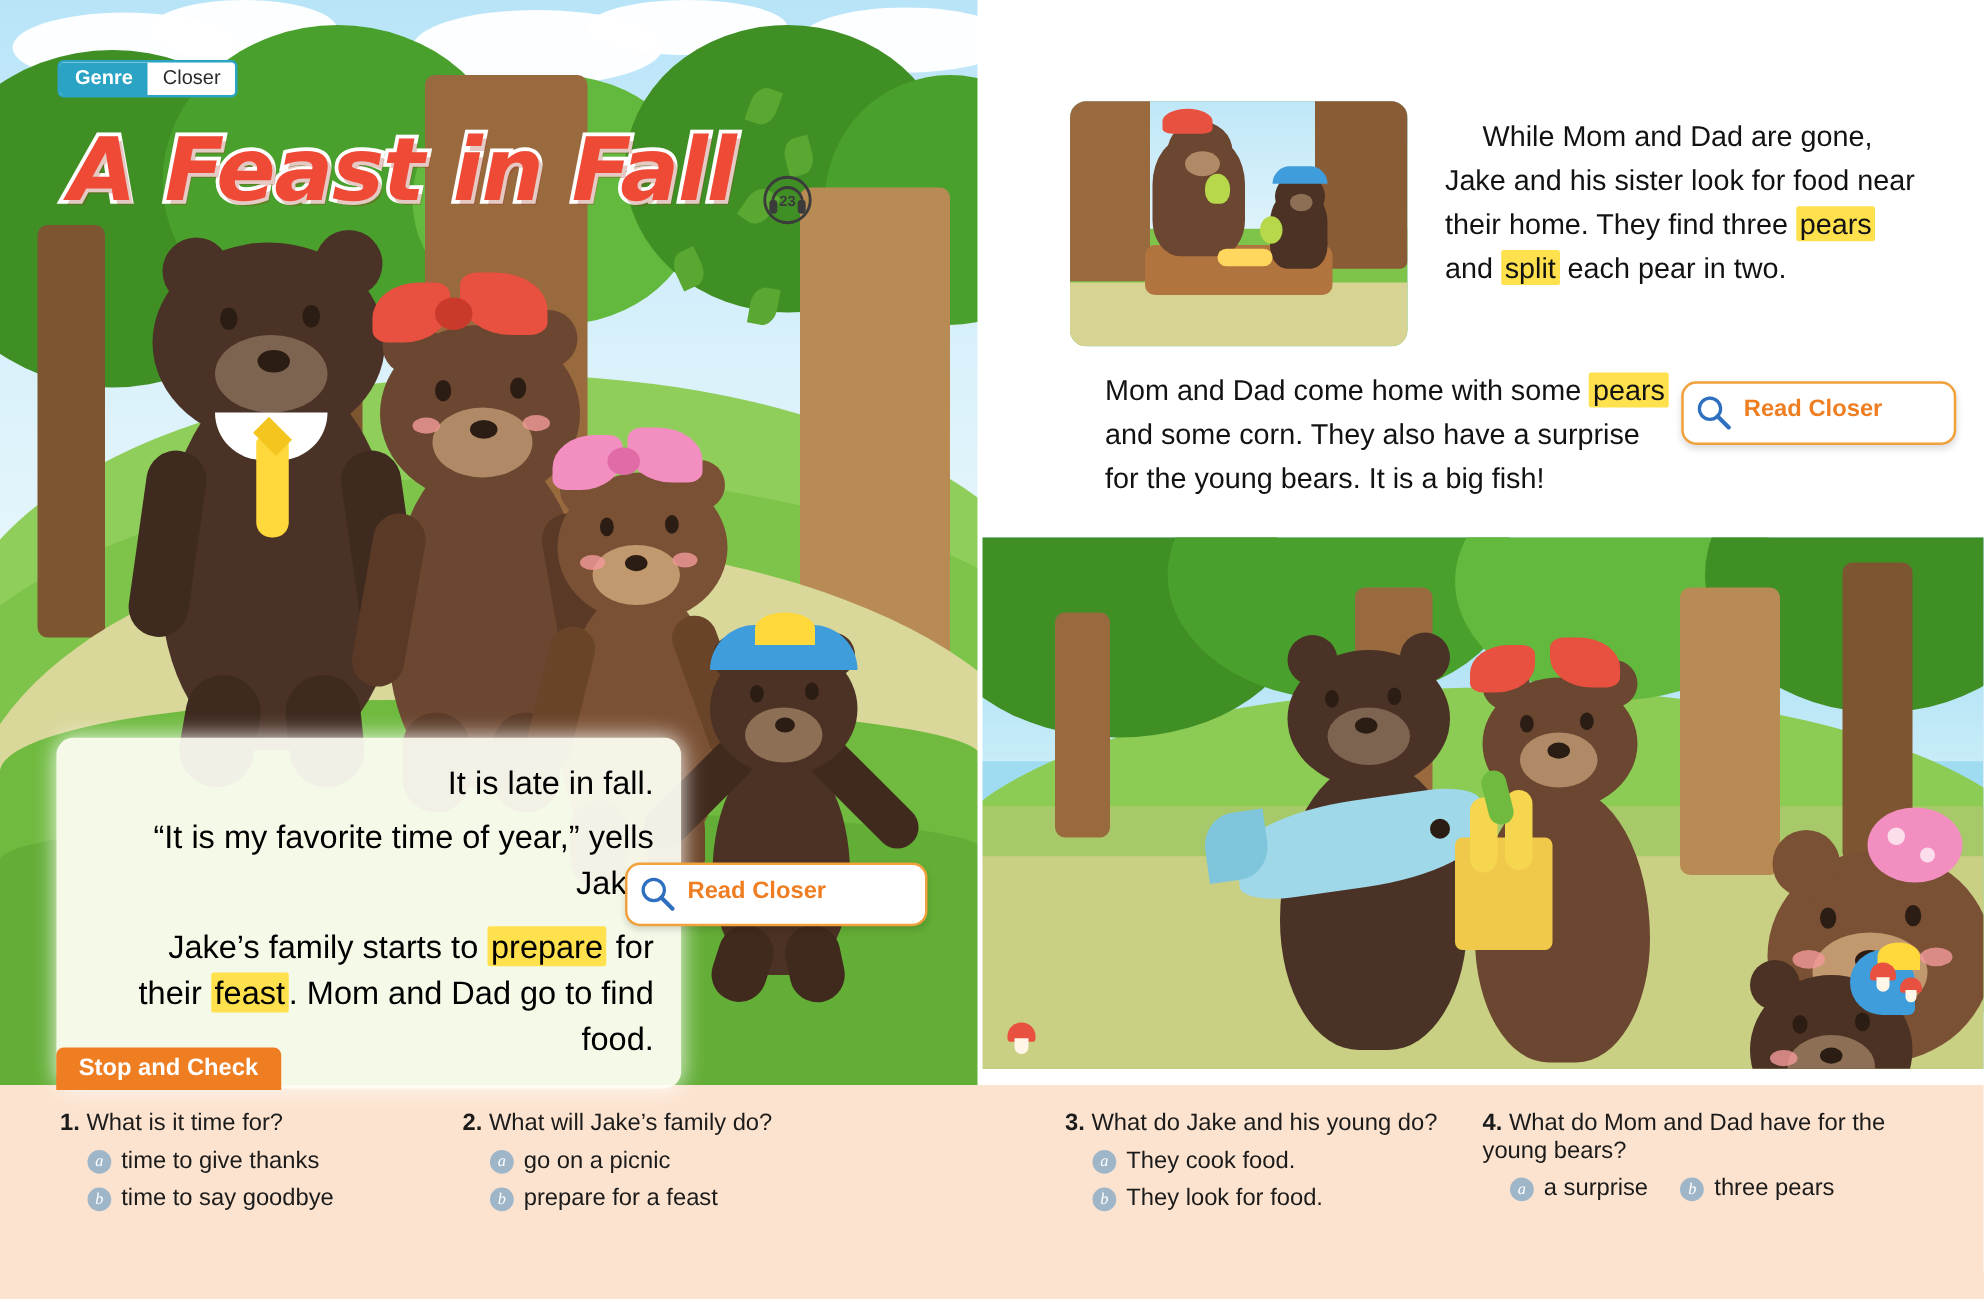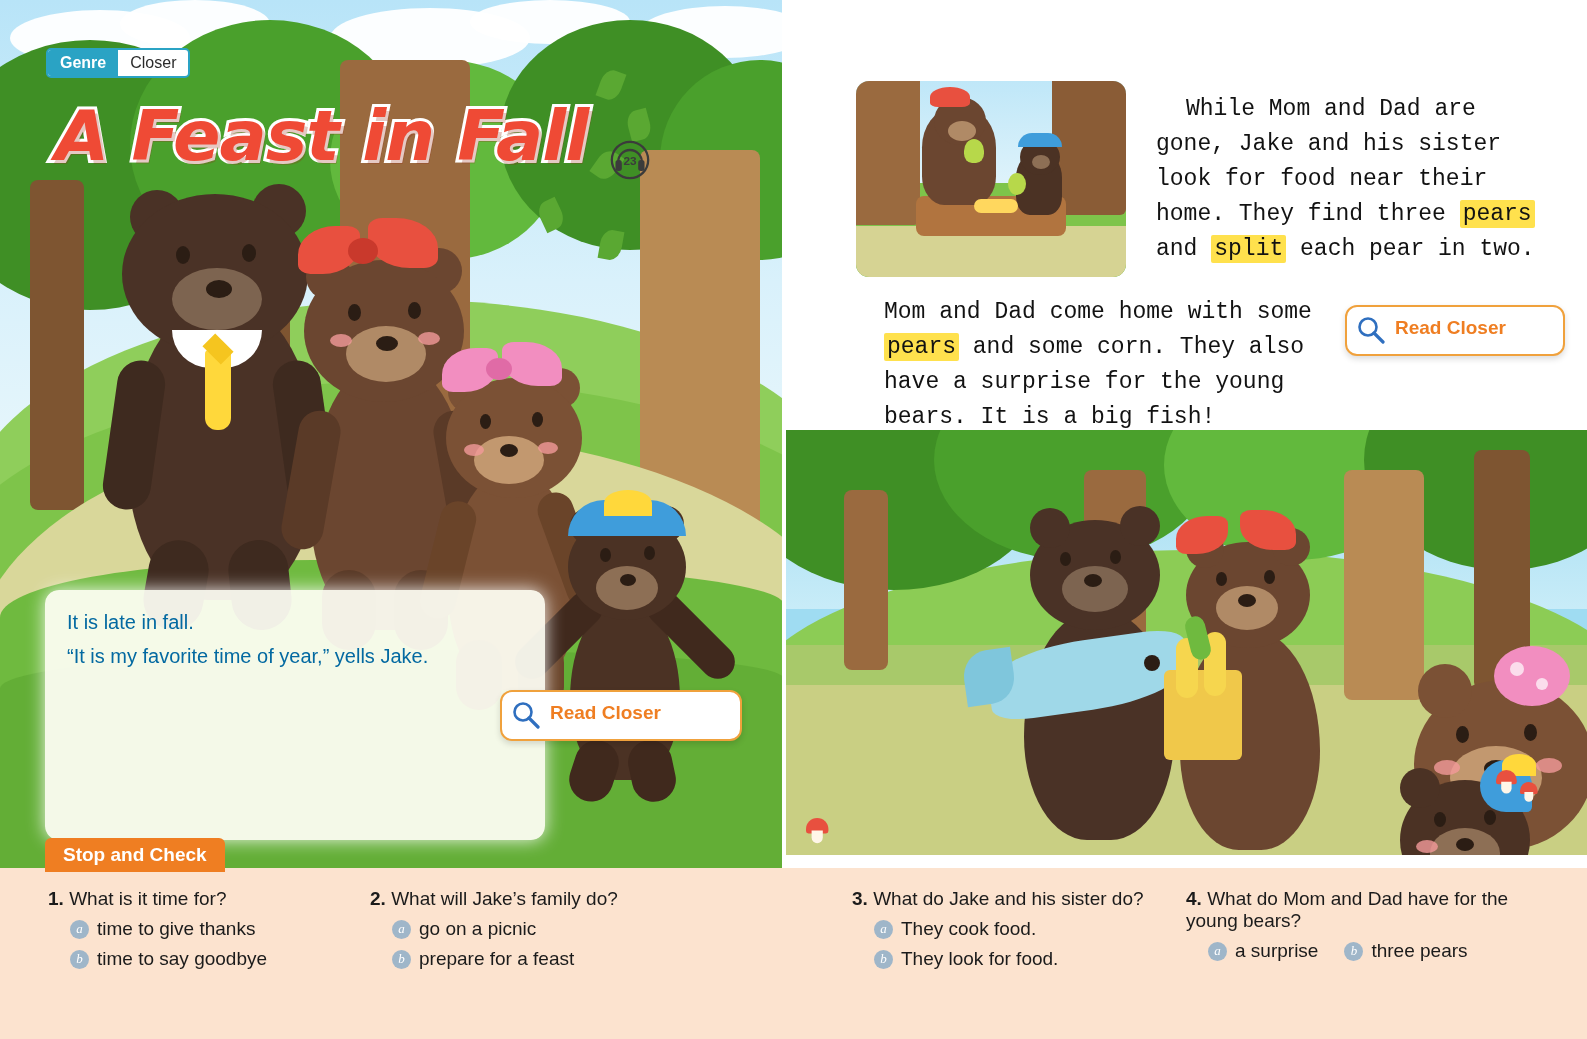--- a/index.html
+++ b/index.html
@@ -52,39 +52,39 @@
   .b-eye{position:absolute;border-radius:50%;background:#2b1d14;}
   .b-nose{position:absolute;border-radius:50%;background:#2b1d14;}
   .b-arm{position:absolute;border-radius:40px;}
   .b-leg{position:absolute;border-radius:40px;}
   .cheek{position:absolute;border-radius:50%;background:#f29a9a;opacity:.8;}
 
   .textbox{position:absolute;left:45px;top:590px;width:456px;min-height:210px;
     background:rgba(255,255,245,.93);border-radius:14px;padding:18px 22px 22px 22px;
     box-shadow:0 0 18px rgba(255,255,255,.9);z-index:45;
     font-family:"Liberation Serif",serif;}
-  .textbox p{margin:0 0 14px 0;font-size:20px;line-height:1.42;color:#0369a1;font-family:"Liberation Sans",sans-serif;}
+  .textbox p{margin:0 0 14px 0;font-size:26px;line-height:1.42;color:#000000;font-family:"Liberation Sans",sans-serif;text-align:right;}
   .textbox p:last-child{margin-bottom:0;}
   .hl{background:#ffe14d;padding:1px 3px;border-radius:2px;}
   .indent{text-indent:24px;}
 
   .readcloser{position:absolute;background:#fff;border:2px solid #f0a13c;border-radius:12px;
     padding:10px 14px 12px 14px;z-index:60;box-shadow:0 3px 6px rgba(0,0,0,.14);}
   .rc-title{color:#ef7e22;font-weight:bold;font-size:19px;margin:0 0 3px 34px;}
   .rc-body{font-size:17px;line-height:1.28;color:#1d1d1d;}
   .magnifier{position:absolute;left:10px;top:9px;width:28px;height:28px;}
 
   .rc-left{left:500px;top:690px;width:210px;}
   .rc-right{left:1345px;top:305px;width:188px;}
 
   .stopcheck{position:absolute;left:45px;top:838px;background:#ef7e22;color:#fff;font-weight:bold;
     font-size:19px;padding:6px 18px;border-radius:6px 6px 0 0;z-index:55;}
 
   
-  .right{position:absolute;left:784px;top:0;width:803px;height:1039px;background:#fff;overflow:hidden;font-family:Liberation Mono, monospace;}
+  .right{position:absolute;left:784px;top:0;width:803px;height:1039px;background:#fff;overflow:hidden;}
 
   .photo1{position:absolute;left:67px;top:76px;width:270px;height:196px;border-radius:18px;overflow:hidden;
     border:5px solid #ffffff;box-shadow:0 0 0 3px #7dbb3a inset;background:#8fd0ea;}
   .p1-sky{position:absolute;left:0;top:0;width:100%;height:58%;background:linear-gradient(#bfe7f8,#e2f4fb);}
   .p1-grass{position:absolute;left:0;top:52%;width:100%;height:48%;background:#7ec44a;}
   .p1-grass2{position:absolute;left:0;top:74%;width:100%;height:26%;background:#d6d393;}
 
   .para{position:absolute;font-size:23px;line-height:1.52;color:#121212;}
   .para1{left:372px;top:92px;width:380px;}
   .para2{left:100px;top:295px;width:460px;}
@@ -227,20 +227,23 @@
       <div class="b-eye" style="left:52px;top:58px;width:11px;height:14px;"></div>
       <div class="b-eye" style="left:96px;top:56px;width:11px;height:14px;"></div>
       <div class="b-nose" style="left:72px;top:84px;width:16px;height:12px;"></div>
       <div style="position:absolute;left:20px;top:10px;width:118px;height:36px;background:#3f9ddb;border-radius:60px 60px 0 0;"></div>
       <div style="position:absolute;left:56px;top:0px;width:48px;height:26px;background:#ffd83b;border-radius:50% 50% 0 0;"></div>
     </div>
 
     <div class="textbox">
       <p><span>It is late in fall.</span></p>
       <p style="margin-top:-8px;"><span>“It is my favorite time of year,” yells Jake.</span></p>
+      <p class="indent">
+        <span>Jake’s family starts to </span><span class="hl">prepare</span><span> for their </span><span class="hl">feast</span><span>. Mom and Dad go to find food.</span>
+      </p>
     </div>
 
     <div class="genre-badge">
       <div class="g1">Genre</div>
       <div class="g2">Closer</div>
     </div>
 
     <div class="title">A Feast in Fall</div>
 
     <svg class="headphone" viewBox="0 0 44 44">
@@ -420,21 +423,21 @@
         <div>go on a picnic</div>
       </div>
       <div class="opt">
         <div class="circ">b</div>
         <div>prepare for a feast</div>
       </div>
     </div>
 
     <div class="qcol q3">
       <div><span class="q-num">3.</span>
-        <span>What do Jake and his sister do?</span></div>
+        <span>What do Jake and his young do?</span></div>
       <div class="opt">
         <div class="circ">a</div>
         <div>They cook food.</div>
       </div>
       <div class="opt">
         <div class="circ">b</div>
         <div>They look for food.</div>
       </div>
     </div>
 

